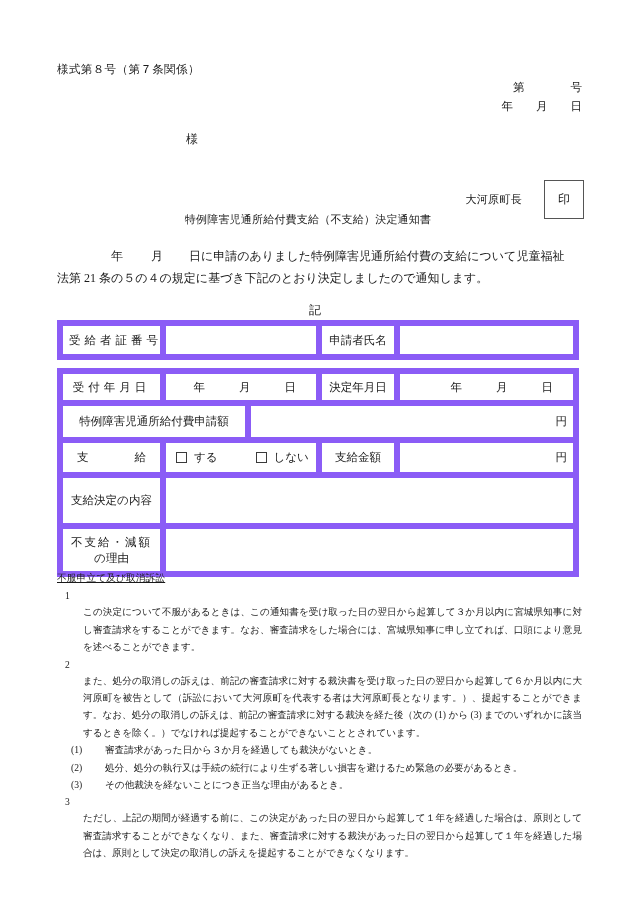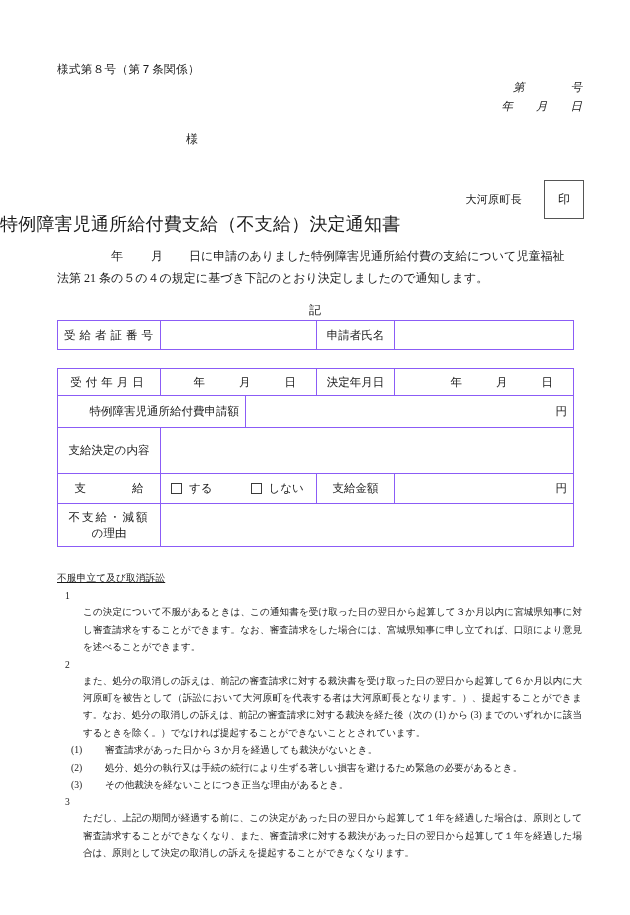--- a/index.html
+++ b/index.html
@@ -32,21 +32,21 @@
   }
   .doc-no-block {
     position: absolute;
     right: 48px;
     top: 78px;
     font-size: 11.5px;
     text-align: right;
     line-height: 19px;
     white-space: nowrap;
   }
-  .doc-no-line { display: block; font-style: italic; }
+  .doc-no-line { display: block; }
 
   .addressee {
     position: absolute;
     left: 186px;
     top: 131px;
     font-size: 12px;
   }
 
   .issuer-row {
     position: absolute;
@@ -69,21 +69,22 @@
     align-items: center;
     justify-content: center;
     font-size: 12px;
   }
 
   .doc-title {
     position: absolute;
     left: 0;
     right: 14px;
     top: 212px;
-    font-size: 18px;
+    text-align: center;
+    font-size: 11px;
     letter-spacing: 0.2px;
   }
 
   
   .intro {
     position: absolute;
     left: 57px;
     right: 52px;
     top: 245px;
     font-size: 12px;
@@ -104,30 +105,30 @@
   }
 
   
   table.frm {
     position: absolute;
     border-collapse: collapse;
     table-layout: fixed;
     font-size: 11.5px;
   }
   table.frm td {
-    border: 1px solid #8b5cf6;
+    border: 6px solid #8b5cf6;
     padding: 0 6px;
     vertical-align: middle;
   }
   .t1 { left: 57px; top: 320px; width: 516px; }
   .t2 { left: 57px; top: 368px; width: 516px; }
 
   .lbl     { text-align: center; white-space: nowrap; }
   .lbl-sp  { text-align: center; white-space: nowrap; letter-spacing: 4px; }
-  .lbl-l   { text-align: right; white-space: nowrap; padding-left: 8px; }
+  .lbl-l   { text-align: center; white-space: nowrap; padding-left: 8px; }
   .cell-r  { text-align: right; padding-right: 12px; }
 
   
   .segcell { padding: 0; }
   .segwrap { display: flex; height: 100%; }
   .segwrap span {
     flex: 1 1 0;
     border-right: 1px dotted #9a9a9a;
   }
   .segwrap span:last-child { border-right: none; }
@@ -278,24 +279,20 @@
             <span>月</span>
             <span>日</span>
           </div>
         </td>
       </tr>
       <tr>
         <td colspan="2" class="lbl-l" style="height:31px">特例障害児通所給付費申請額</td>
         <td colspan="3" class="cell-r">
           <span></span><span>円</span>
         </td>
-      </tr>
-      <tr>
-        <td class="lbl" style="height:45px">支給決定の内容</td>
-        <td colspan="4"></td>
       </tr>
       <tr>
         <td class="lbl" style="height:29px">支　　　　給</td>
         <td colspan="2">
           <div class="chk-row">
             <span class="chk-item">
               <span class="chk-box"></span>
               <span>する</span>
             </span>
             <span class="chk-gap"></span>
@@ -304,20 +301,24 @@
               <span>しない</span>
             </span>
           </div>
         </td>
         <td class="lbl">支給金額</td>
         <td class="cell-r">
           <span></span><span>円</span>
         </td>
       </tr>
       <tr>
+        <td class="lbl" style="height:45px">支給決定の内容</td>
+        <td colspan="4"></td>
+      </tr>
+      <tr>
         <td style="height:42px">
           <div class="two-line">
             <div class="l1">不支給・減額</div>
             <div>の理由</div>
           </div>
         </td>
         <td colspan="4"></td>
       </tr>
     </tbody>
   </table>

